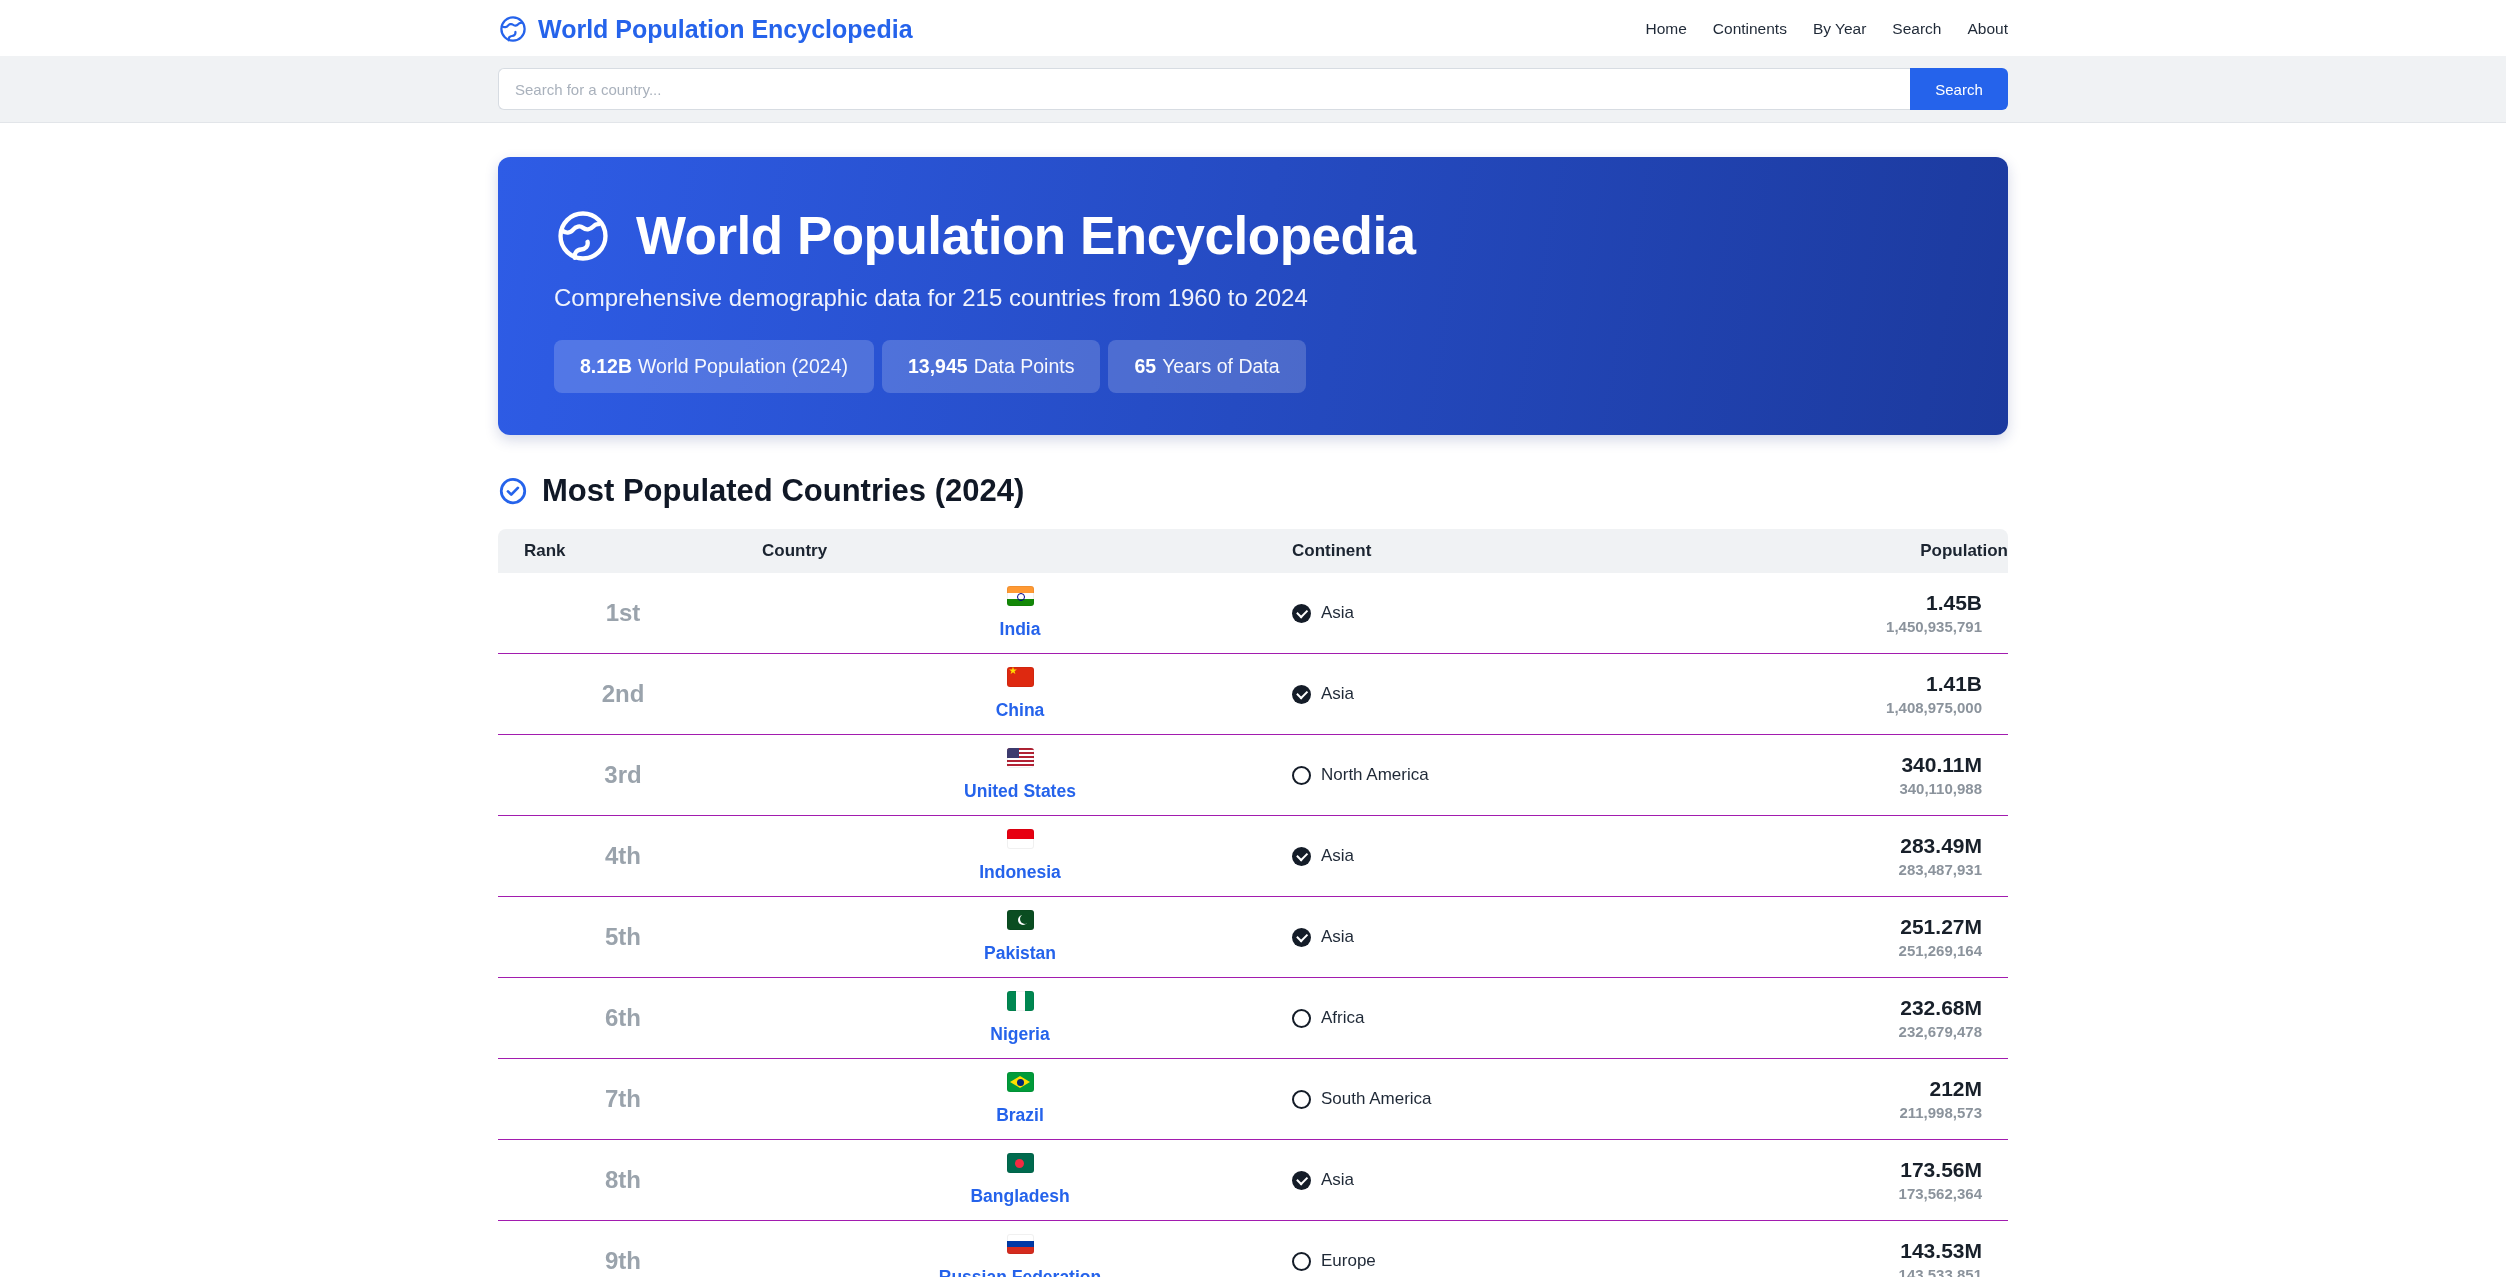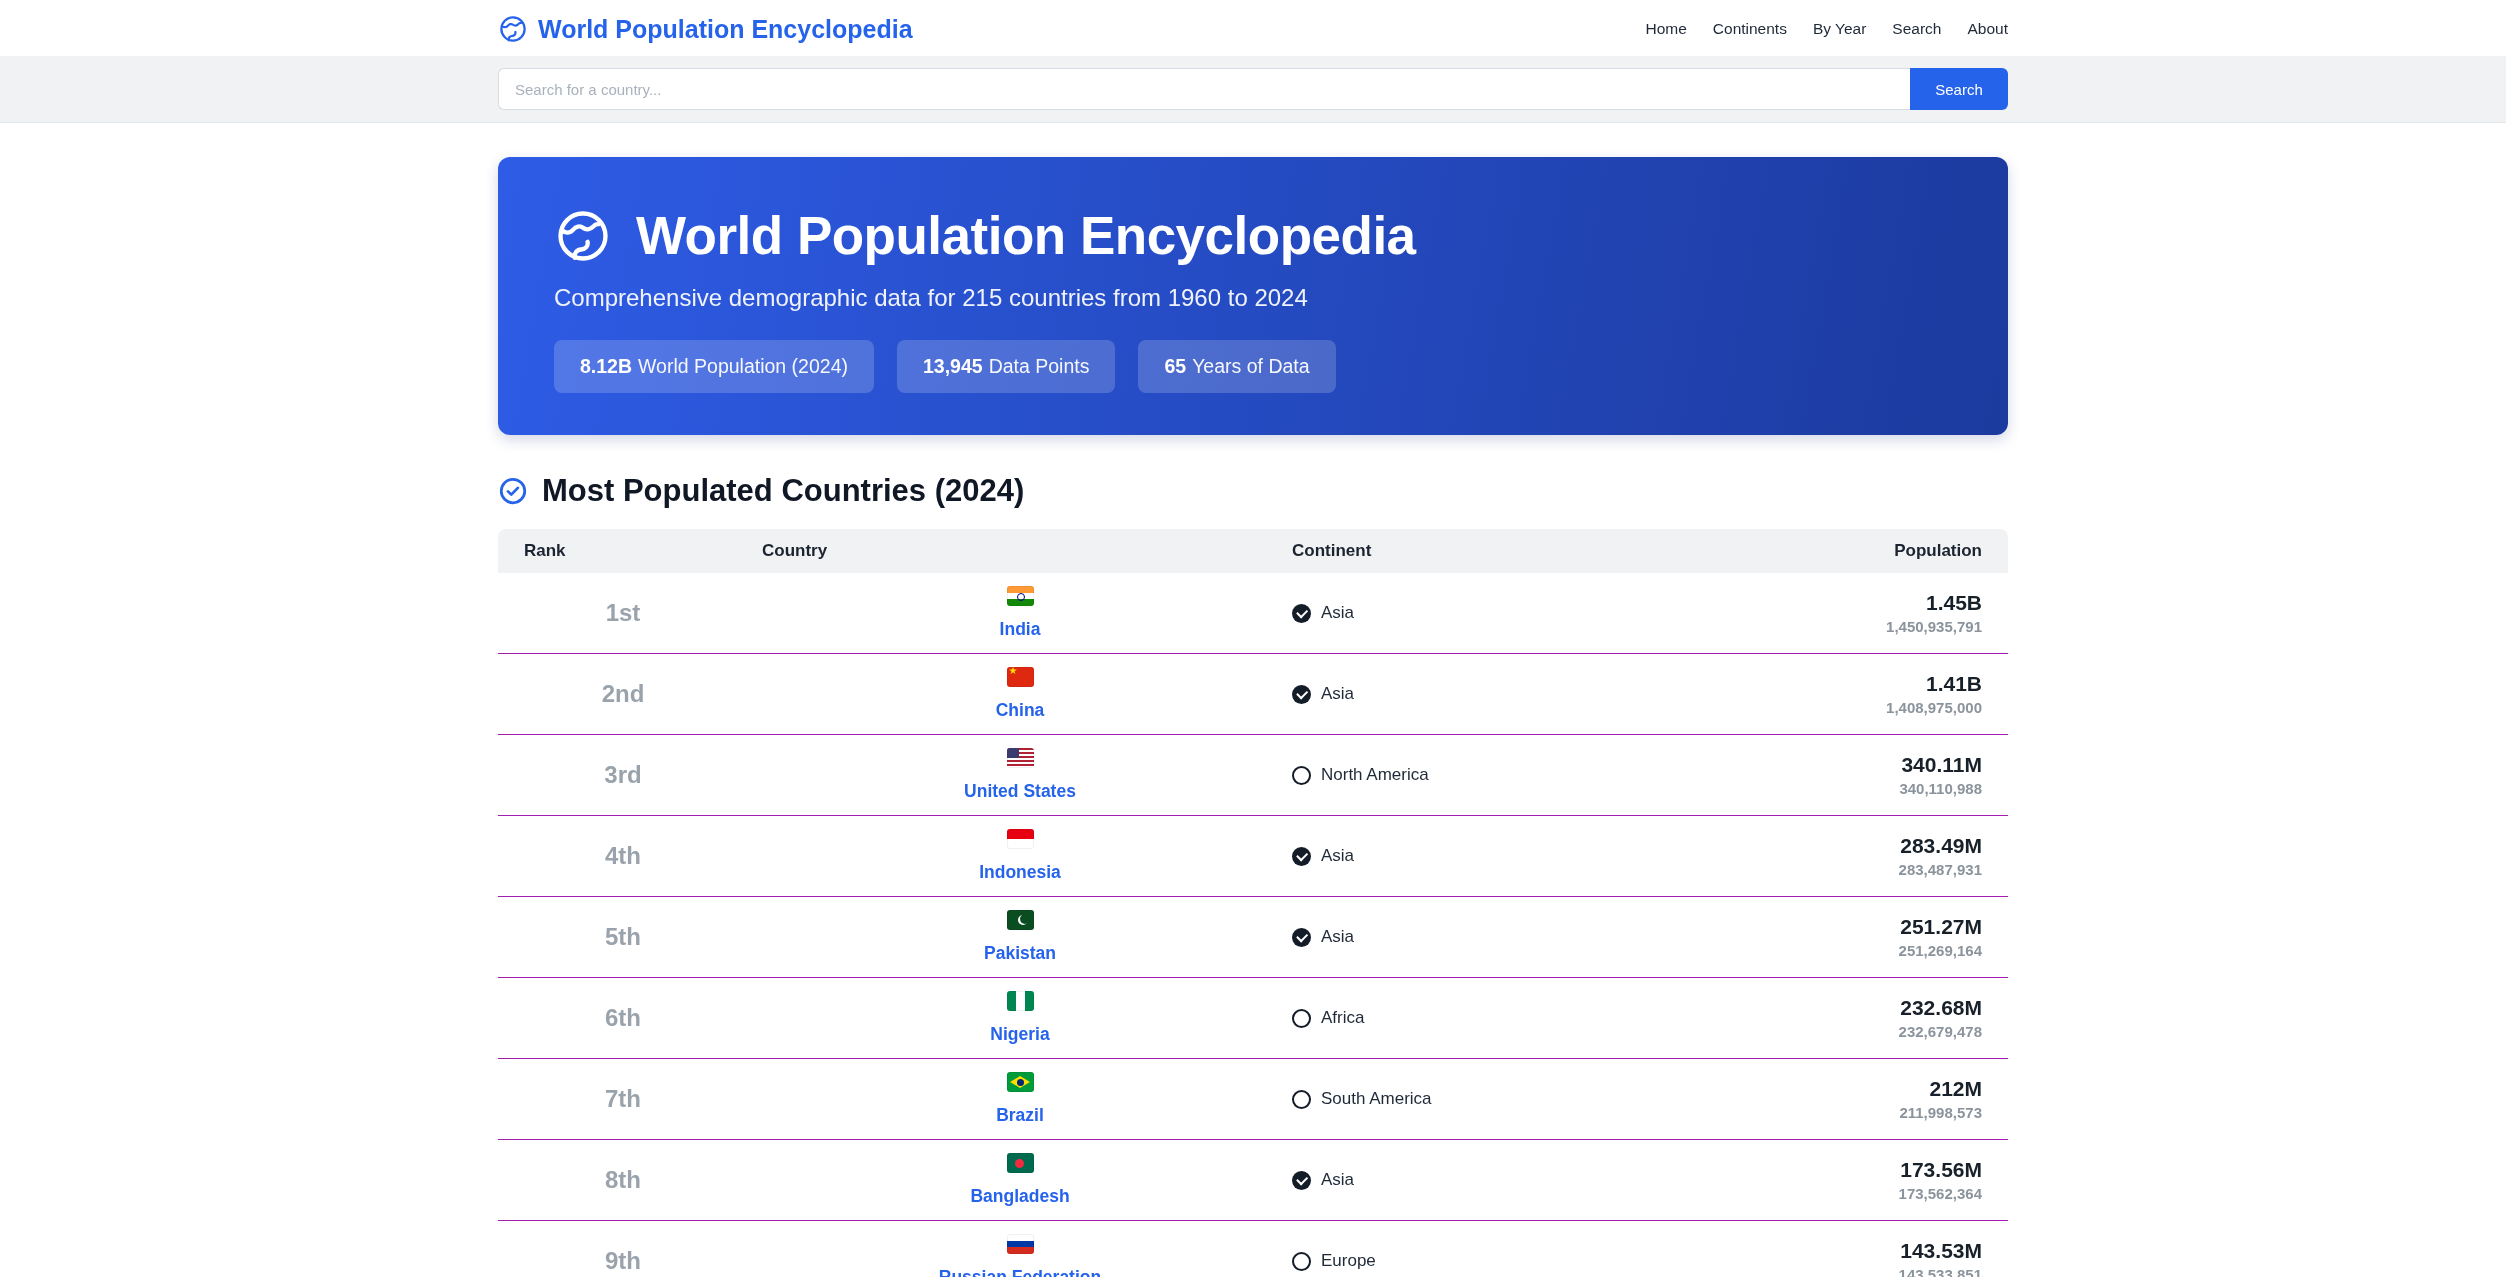--- a/index.html
+++ b/index.html
@@ -29,39 +29,39 @@
                 font-family:"Liberation Sans", sans-serif; }
 
   
   .hero { margin-top:34px; border-radius:12px; padding:48px 56px 42px;
           background:linear-gradient(100deg, #2e5ce6 0%, #1c3a9e 100%);
           color:#fff; box-shadow:0 5px 14px rgba(20,40,120,.18); }
   .hero-title-row { display:flex; align-items:center; gap:24px; }
   .hero-title-row svg { width:58px; height:58px; flex:0 0 auto; }
   .hero-title { font-size:53px; font-weight:800; letter-spacing:-0.5px; }
   .hero-subtitle { margin-top:18px; font-size:24px; color:rgba(255,255,255,.93); }
-  .hero-stats { margin-top:28px; display:flex; gap:23px; }
+  .hero-stats { margin-top:28px; display:flex; gap:8px; }
   .stat-pill { background:rgba(255,255,255,.18); border-radius:8px; padding:15px 26px;
                font-size:19.5px; color:rgba(255,255,255,.95); white-space:nowrap; }
   .stat-pill b { font-weight:bold; color:#fff; margin-right:6px; }
 
   
   .section-head { margin-top:38px; display:flex; align-items:center; gap:14px; }
   .section-head svg { width:30px; height:30px; flex:0 0 auto; }
   .section-title { font-size:31px; font-weight:800; color:#101826; }
 
   
   .table { margin-top:20px; }
   .thead, .trow { display:grid; grid-template-columns:250px 530px 1fr 300px; align-items:center; }
   .thead { background:#f0f2f4; height:44px; border-radius:8px 8px 0 0; }
   .th { font-size:17px; font-weight:bold; color:#1b2430; }
   .th.rank { padding-left:26px; }
   .th.country { padding-left:14px; }
   .th.continent { padding-left:14px; }
-  .th.pop { text-align:right; padding-right:26px; }
+  .th.pop { text-align:right; }
 
   .trow { height:81px; border-bottom:1px solid #a21caf; background:#fff; }
   .cell.rank { text-align:center; font-size:24px; font-weight:bold; color:#9aa3ac; }
   .cell.country { display:flex; align-items:center; gap:13px; padding-left:14px;flex-direction:column; }
   .clink { color:#2563eb; text-decoration:none; font-size:17.5px; font-weight:600; }
   .cell.continent { display:flex; align-items:center; gap:10px; padding-left:14px;
                     font-size:17px; color:#1f2937; }
   .cell.pop { text-align:right; padding-right:26px; }
   .pop-main { font-size:21px; font-weight:800; color:#18202a; }
   .pop-sub { margin-top:3px; font-size:15px; font-weight:600; color:#8b939c; }

